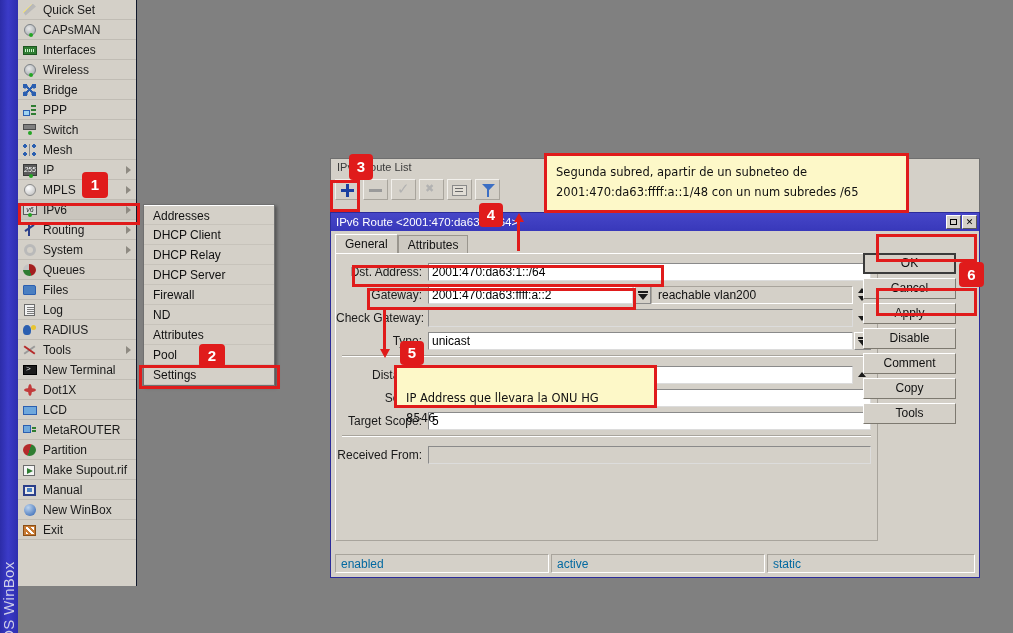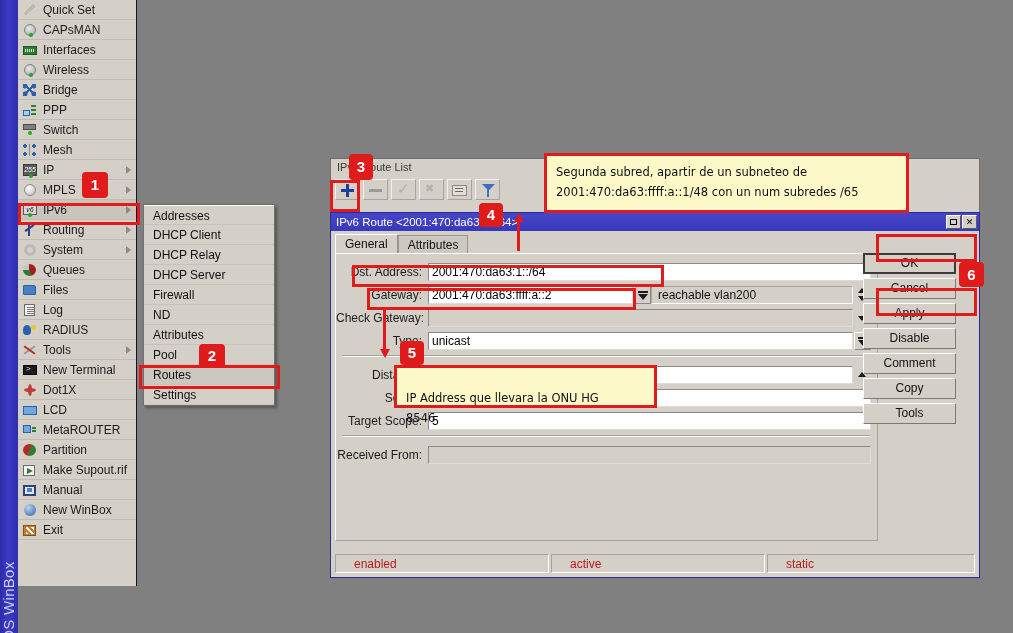--- a/index.html
+++ b/index.html
@@ -431,28 +431,28 @@
   #rd-status {
     position: absolute;
     left: 4px; right: 4px; bottom: 4px;
     height: 19px;
     display: flex;
     gap: 2px;
   }
   .st-cell {
     height: 19px;
     line-height: 18px;
-    padding-left: 18px;
+    padding-left: 5px;
     font-size: 12px;
     background: #d4d0c8;
     border: 1px solid #a8a49c;
     border-right-color: #fff;
     border-bottom-color: #fff;
     box-sizing: border-box;
-    color: #b91c1c;
+    color: #0369a1;
   }
   .st-cell.c1 { flex: 0 0 214px; }
   .st-cell.c2 { flex: 0 0 214px; }
   .st-cell.c3 { flex: 1; }
 
   
   .badge {
     position: absolute;
     background: #e01b1b;
     color: #fff;
@@ -703,21 +703,20 @@
 
 <div id="submenu">
   <div class="sub-item first">Addresses</div>
   <div class="sub-item">DHCP Client</div>
   <div class="sub-item">DHCP Relay</div>
   <div class="sub-item">DHCP Server</div>
   <div class="sub-item">Firewall</div>
   <div class="sub-item">ND</div>
   <div class="sub-item">Attributes</div>
   <div class="sub-item">Pool</div>
-  <div class="sub-item hl">Routes</div>
   <div class="sub-item">Settings</div>
 </div>
 
 <div id="routelist-win">
   <div id="routelist-title">IPv6 Route List</div>
   <div id="routelist-toolbar">
     <div class="tb-btn tb-plus"></div>
     <div class="tb-btn tb-minus"></div>
     <div class="tb-btn tb-check"></div>
     <div class="tb-btn tb-x"></div>

